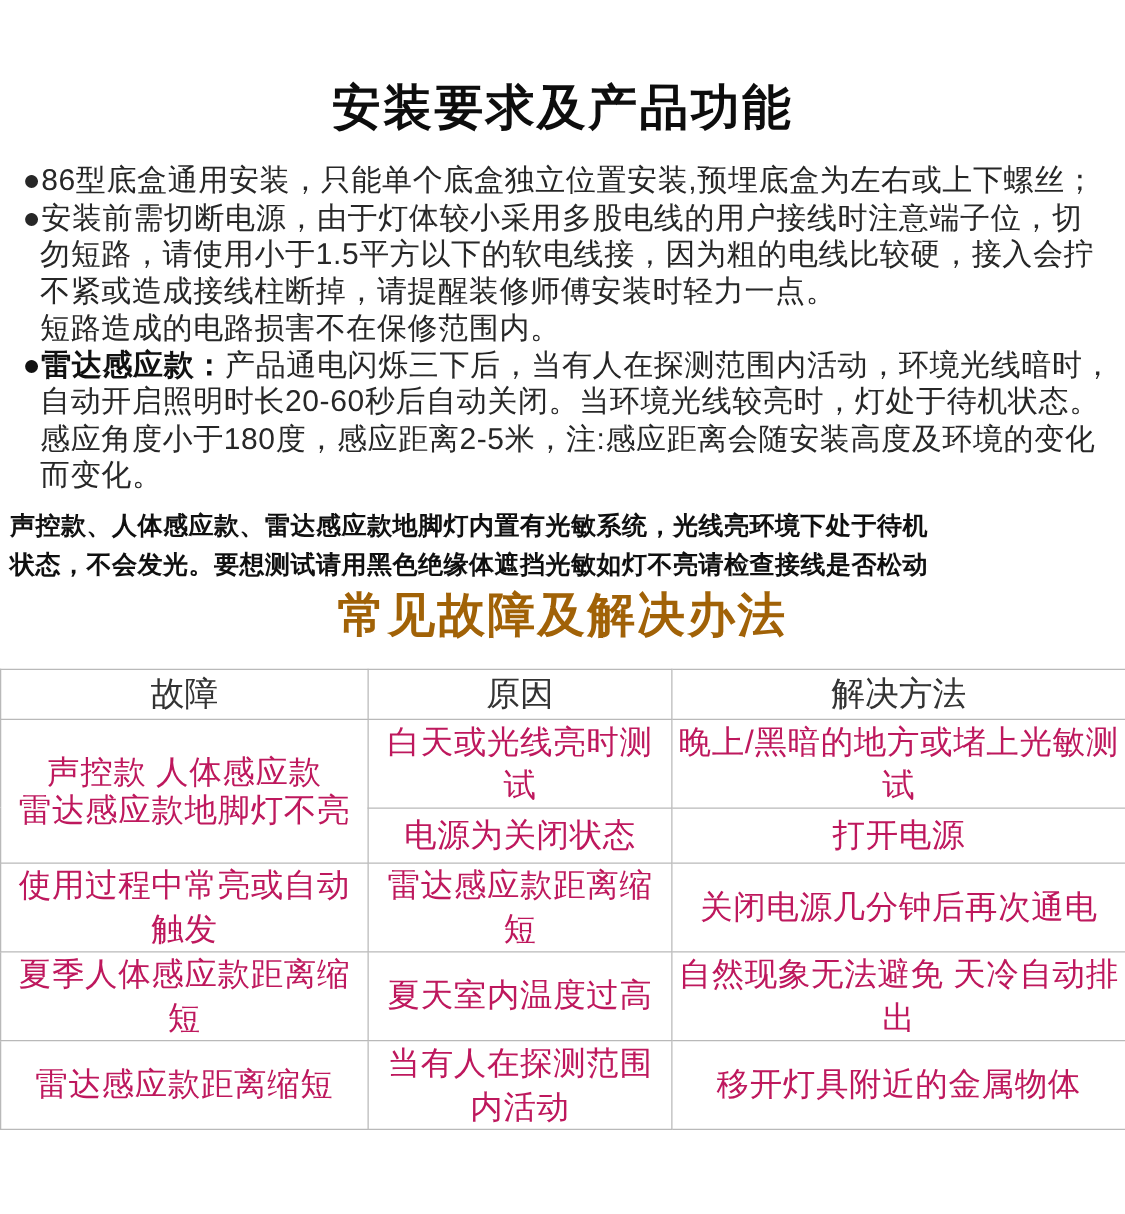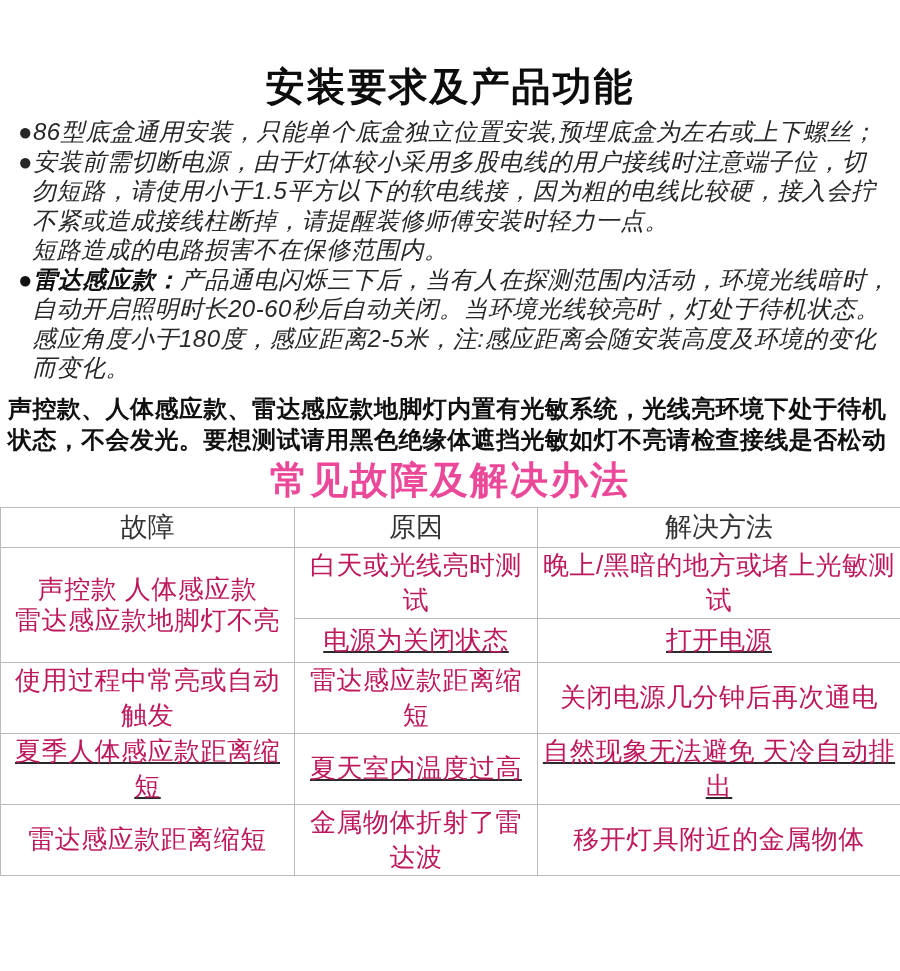--- a/index.html
+++ b/index.html
@@ -32,32 +32,31 @@
     color: #0d0d0d;
     letter-spacing: 2px;
   }
   .faq-title {
     margin: 0;
     padding-top: 2px;
     text-align: center;
     font-size: 38px;
     line-height: 46px;
     font-weight: 800;
-    color: #ec4899;
+    color: #a16207;
     letter-spacing: 2px;
   }
 
   
   .bullets {
-    margin-top: 7px;
+    margin-top: 20px;
     font-size: 24px;
     line-height: 29.5px;
     letter-spacing: 0.5px;
     color: #272727;
-    font-style: italic;
   }
   .bp {
     margin: 0;
     padding-left: 32px;
     padding-right: 4px;
     text-indent: -14px;          
     white-space: pre-line;       
   }
   .bp .lb {
     font-weight: 700;
@@ -65,31 +64,31 @@
   }
   .bp .lb.nb {
     font-weight: 400;
     color: #272727;
   }
 
   
   .notice {
     margin: 0;
     padding: 10px 4px 0 8px;
-    font-size: 24px;
+    font-size: 20px;
     line-height: 31px;
     font-weight: 700;
     letter-spacing: 0.4px;
     color: #101010;
     white-space: pre-line;
   }
 
   
   .fault-table {
-    margin-top: 4px;
+    margin-top: 19px;
     width: 900px;
     border-collapse: collapse;
     table-layout: fixed;
   }
   .fault-table th,
   .fault-table td {
     border: 1.6px solid #b9b9b9;
     text-align: center;
     vertical-align: middle;
     padding: 0 2px;
@@ -105,23 +104,23 @@
     font-size: 26px;
     font-weight: 400;
     color: #be185d;
     letter-spacing: 0.5px;
   }
   .fault-table .merged {
     white-space: pre-line;
     line-height: 31px;
   }
   tr.r1 { height: 44px; }
-  tr.r2 { height: 44px; text-decoration: underline; }
+  tr.r2 { height: 44px; }
   tr.r3 { height: 43px; }
-  tr.r4 { height: 23px; text-decoration: underline; }
+  tr.r4 { height: 23px; }
   tr.r5 { height: 39px; }
 </style>
 </head>
 <body>
 
 <div class="doc">
 
   <h1 class="main-title">安装要求及产品功能</h1>
 
   <div class="bullets">
@@ -175,19 +174,19 @@
         <td>雷达感应款距离缩短</td>
         <td>关闭电源几分钟后再次通电</td>
       </tr>
       <tr class="r4">
         <td>夏季人体感应款距离缩短</td>
         <td>夏天室内温度过高</td>
         <td>自然现象无法避免 天冷自动排出</td>
       </tr>
       <tr class="r5">
         <td>雷达感应款距离缩短</td>
-        <td>金属物体折射了雷达波</td>
+        <td>当有人在探测范围内活动</td>
         <td>移开灯具附近的金属物体</td>
       </tr>
     </tbody>
   </table>
 
 </div>
 
 </body></html>

